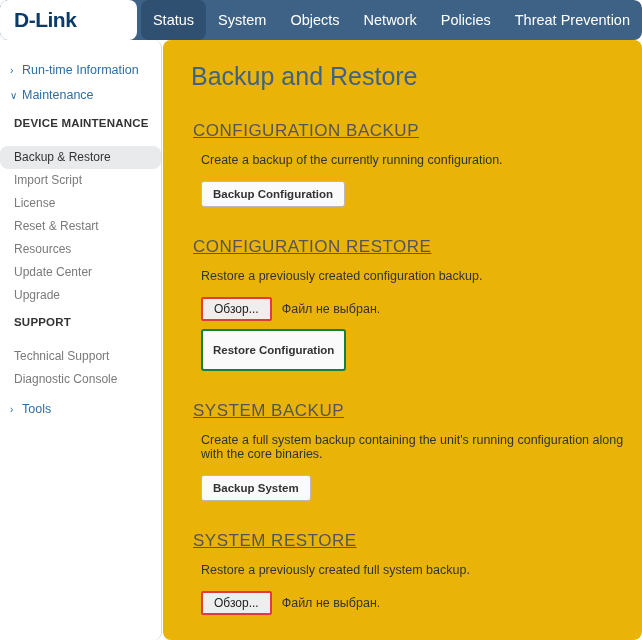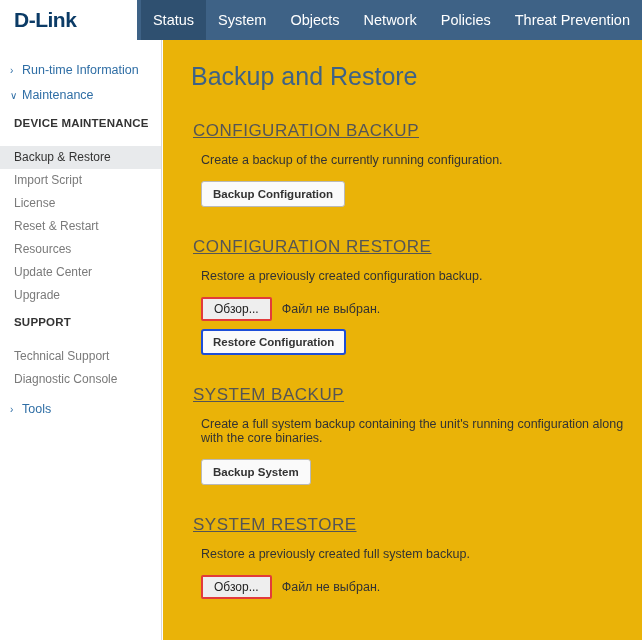--- a/index.html
+++ b/index.html
@@ -1,15 +1,15 @@
 <!DOCTYPE html>
 <html><head>
 <meta charset="utf-8">
 <style>
-  * { box-sizing: border-box; }
+  * { box-sizing: border-box; border-radius: 8px; }
   html, body {
     margin: 0; padding: 0;
     width: 642px; height: 640px;
     background: #ffffff;
     font-family: "Liberation Sans", sans-serif;
     overflow: hidden;
   }
   #app {
     position: relative;
     width: 642px;
@@ -144,22 +144,22 @@
     border: 1px solid #b9b9b9;
     border-radius: 3px;
     font-size: 11.5px;
     font-weight: bold;
     color: #333;
     padding: 6px 11px;
     margin-left: 8px;
     cursor: pointer;
   }
   .btn.highlight {
-    border: 2px solid #1d4ed8;
-    padding: 5px 10px;
+    border: 2px solid #15803d;
+    padding: 13px 10px;
     text-align: center;
   }
   .filerow {
     display: flex;
     align-items: center;
     margin-left: 8px;
     margin-bottom: 8px;
   }
   .browse-btn {
     background: #eeeeee;

